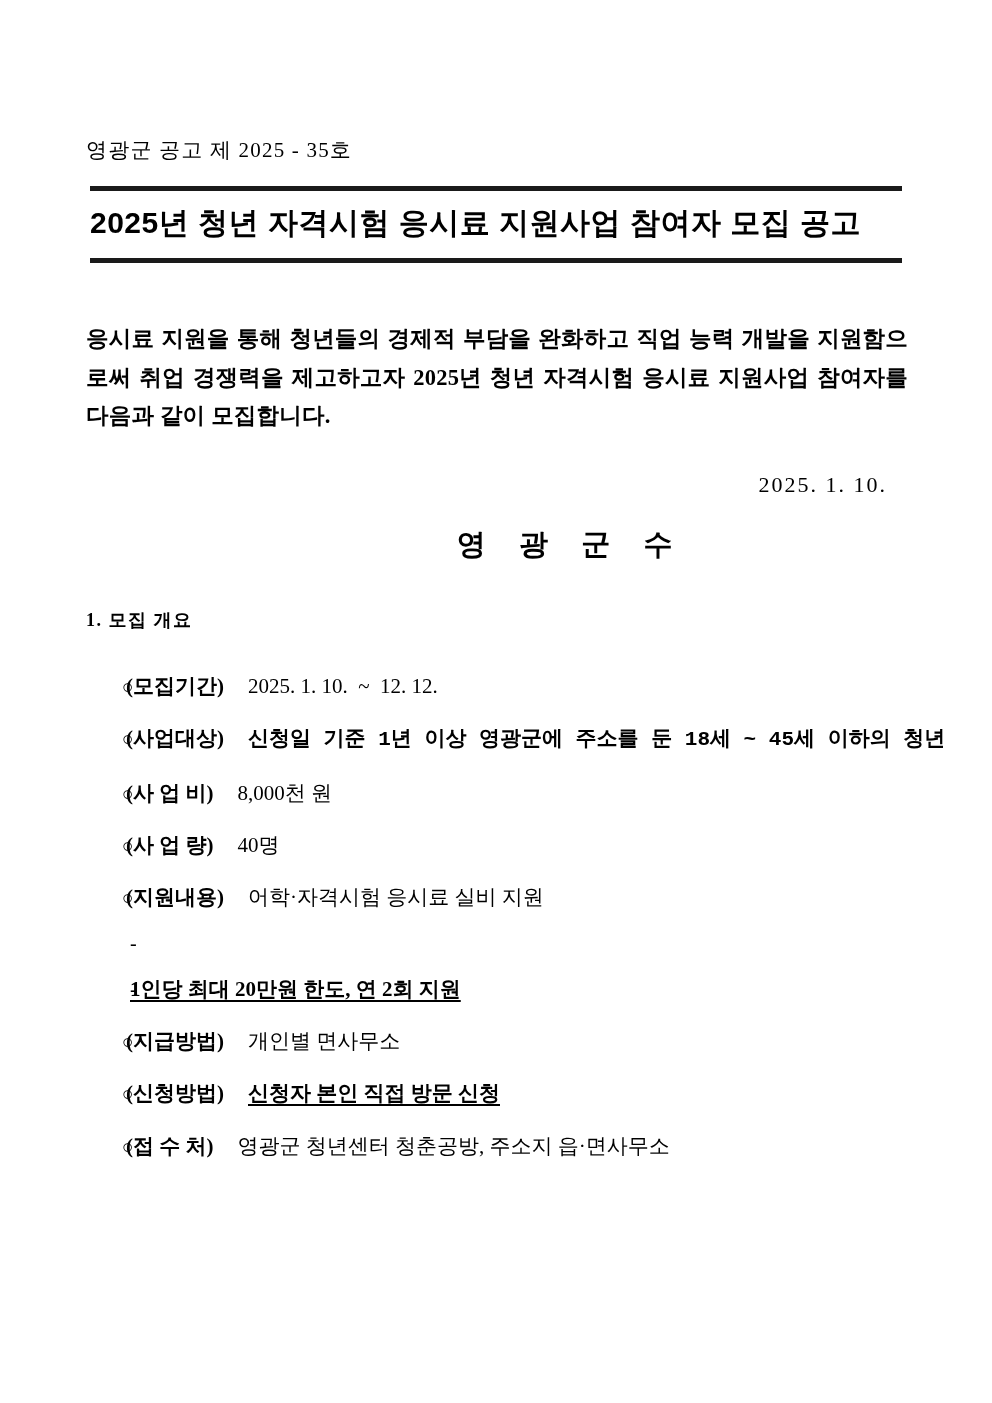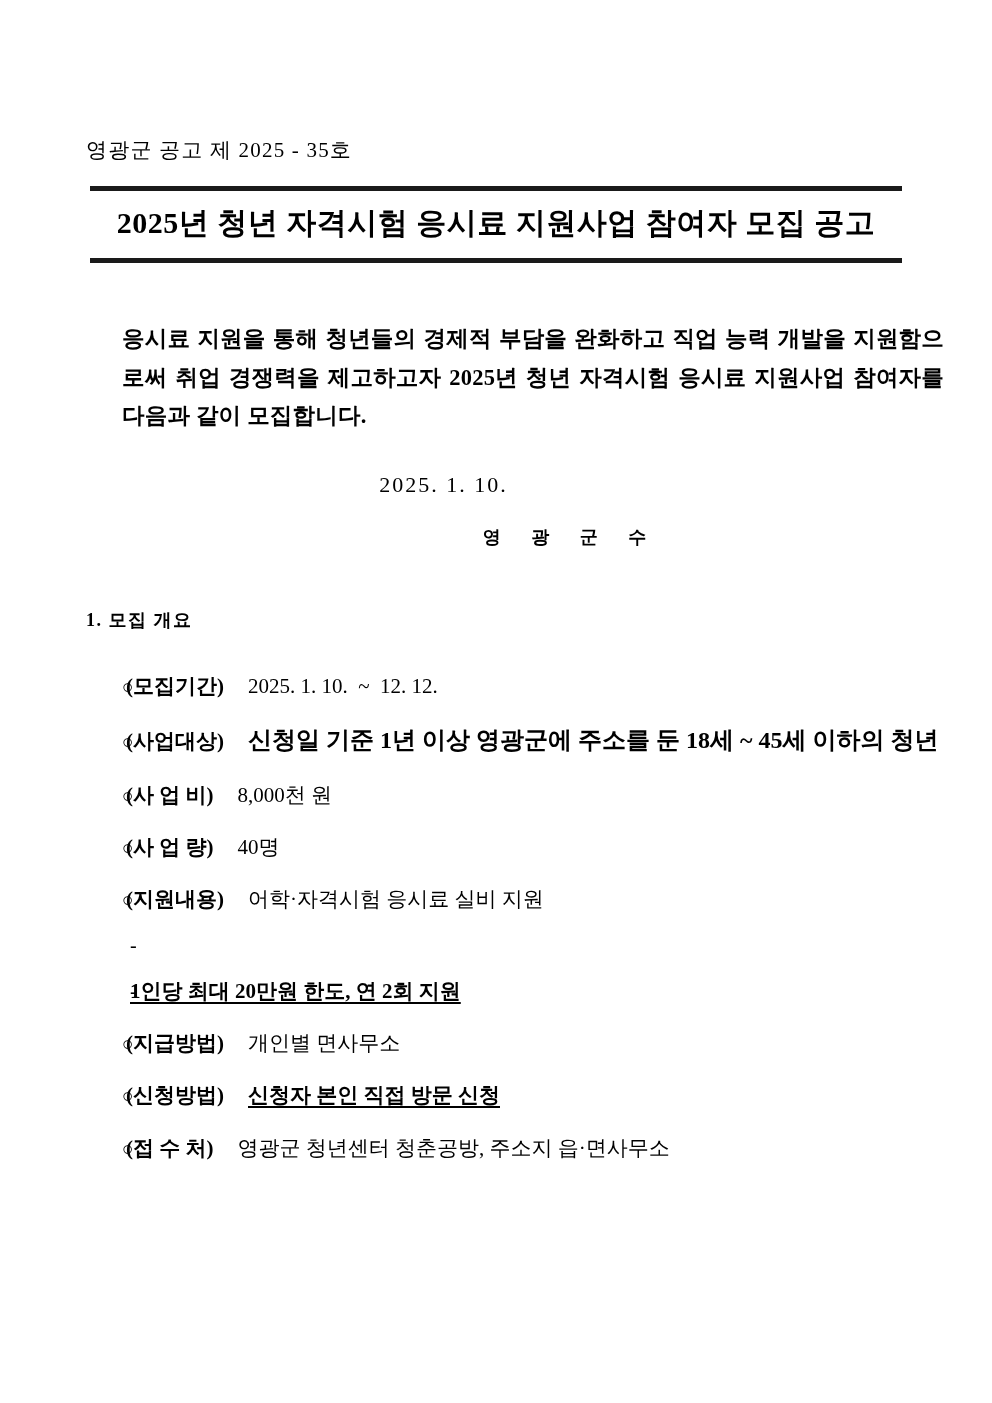--- a/index.html
+++ b/index.html
@@ -43,55 +43,53 @@
     height: 0;
     margin: 0 0 4px 0;
   }
   .rule-bottom {
     border-top: 1px solid #1a1a1a;
     border-bottom: 4px solid #1a1a1a;
     height: 0;
     margin: 4px 0 0 0;
   }
   .doc-title {
-    text-align: center;
     font-size: 30px;
     font-weight: bold;
     letter-spacing: 0.5px;
     padding: 8px 0 10px 0;
-    font-family: Liberation Serif, serif;
+    font-family: Liberation Sans, sans-serif;
   }
   .intro {
     position: absolute;
     left: 86px;
     top: 320px;
     width: 822px;
     font-size: 22.5px;
     font-weight: bold;
     line-height: 1.72;
     letter-spacing: 0.2px;
     text-align: justify;
-    margin-left: 36px;
   }
   .date-line {
     position: absolute;
     left: 0;
     top: 472px;
     width: 887px;
-    text-align: center;
+    text-align: right;
     font-size: 22px;
     letter-spacing: 2px;
   }
   .issuer-line {
     position: absolute;
     left: 0;
     top: 525px;
     width: 992px;
     text-align: center;
-    font-size: 18px;
+    font-size: 29px;
     font-weight: bold;
     letter-spacing: 13px;
     padding-left: 150px;
     box-sizing: border-box;
   }
   .section-heading {
     position: absolute;
     left: 86px;
     top: 608px;
     font-size: 18px;
@@ -131,21 +129,22 @@
     white-space: pre;
     margin-right: 24px;
   }
   .bullet-text {
     white-space: pre-wrap;
   }
   .bullet-text.bold {
     font-weight: bold;
   }
   .bullet-text.small {
-    font-size: 24px;
+    font-size: 21px;
+    font-family: Liberation Mono, monospace;
   }
   .bullet-text.underline-bold {
     font-weight: bold;
     text-decoration: underline;
     text-underline-offset: 4px;
   }
 </style>
 </head>
 <body>
 

